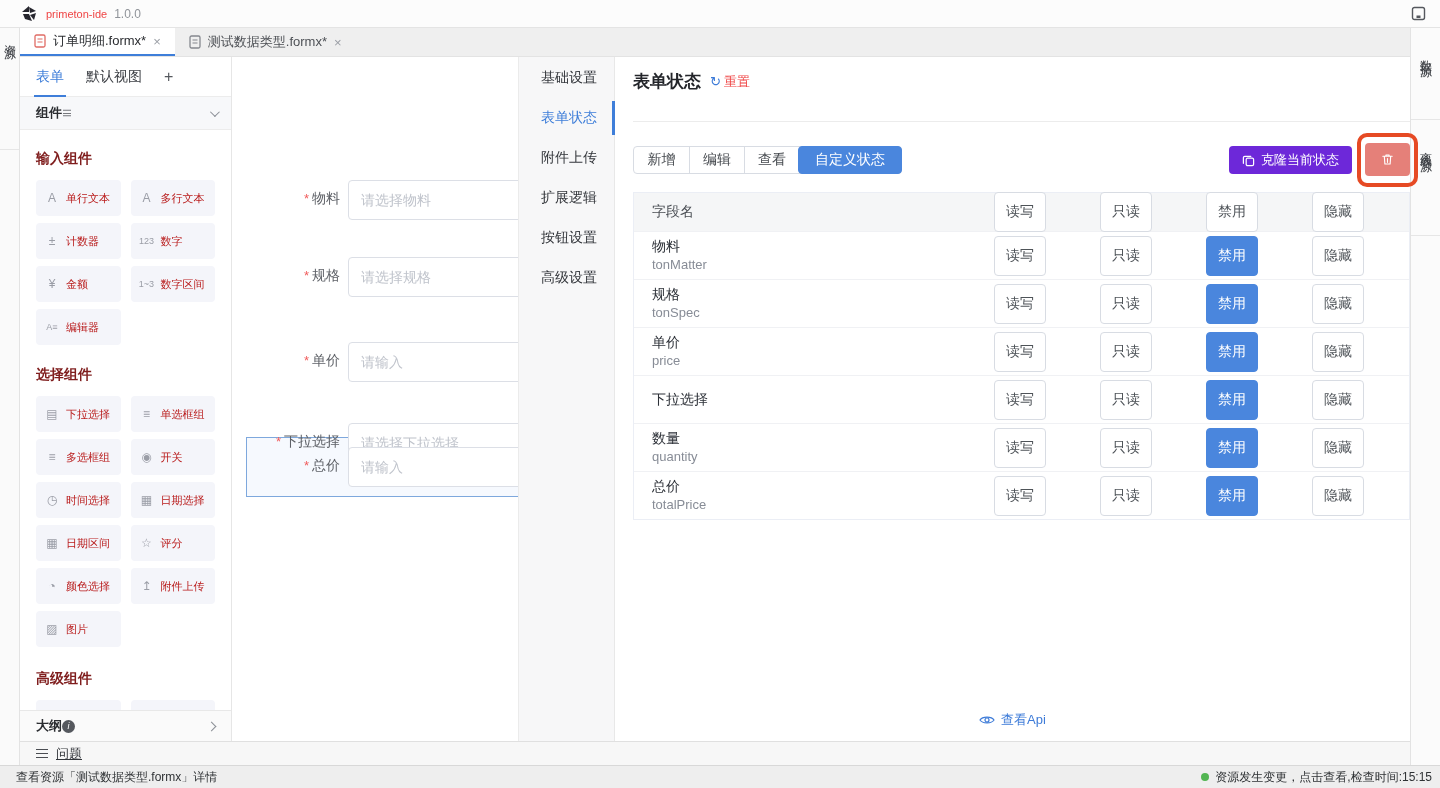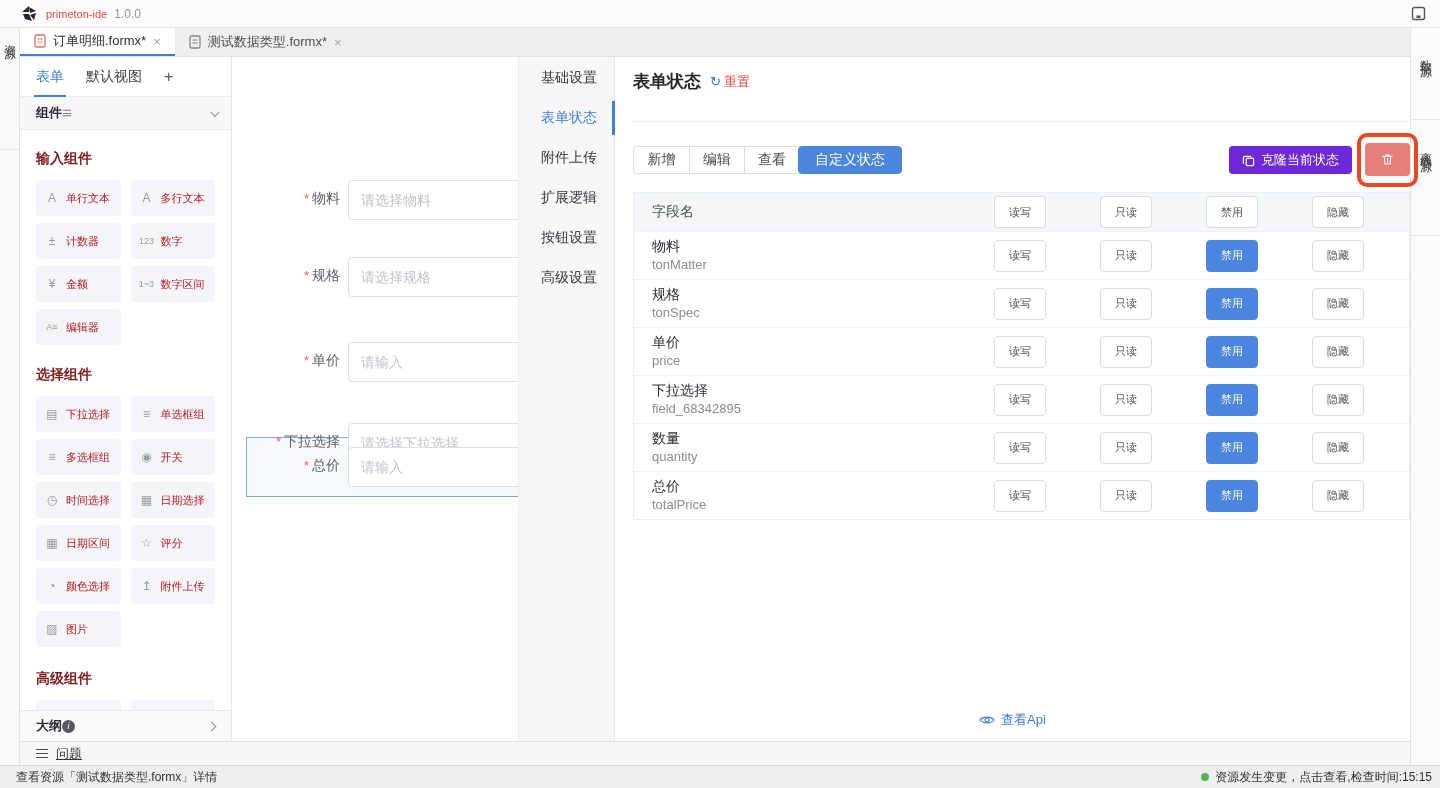--- a/index.html
+++ b/index.html
@@ -95,21 +95,21 @@
   .clone-btn { position:absolute; right:58px; top:89px; height:28px; padding:0 13px; background:#6d28d9; color:#fff; border:none;
                border-radius:4px; font-size:13px; display:flex; align-items:center; gap:6px; font-family:inherit; cursor:default; }
   .del-btn { position:absolute; left:750px; top:86px; width:45px; height:33px; background:#e58079; border:none; border-radius:4px;
              display:flex; align-items:center; justify-content:center; cursor:default; }
   .annot { position:absolute; left:742px; top:76px; width:61px; height:54px; border:4px solid #e64a24; border-radius:10px; pointer-events:none; }
 
   .stable { position:absolute; left:18px; top:135px; width:777px; border:1px solid #ebeef5; }
   .thead { height:38px; background:#f5f6f7; display:flex; align-items:center; padding-left:18px; padding-right:18px; }
   .thead .hname { flex:1; font-size:14px; color:#4a4e54; }
   .slot { width:106px; display:flex; justify-content:center; }
-  .sbtn { width:52px; height:32px; background:#fff; border:1px solid #d8dce3; border-radius:4px; font-size:11px; color:#4e5358;
+  .sbtn { width:52px; height:40px; background:#fff; border:1px solid #d8dce3; border-radius:4px; font-size:14px; color:#4e5358;
           display:flex; align-items:center; justify-content:center; font-family:inherit; cursor:default; }
   .sbtn.on { background:#4a86dd; border-color:#4a86dd; color:#fff; }
   .trow { height:48px; display:flex; align-items:center; padding-left:18px; padding-right:18px; border-top:1px solid #f0f1f4; }
   .tname { flex:1; }
   .tname .n { font-size:14px; color:#2d3138; line-height:19px; }
   .tname .c { font-size:13px; color:#878c96; line-height:18px; }
   .viewapi { position:absolute; left:0; right:0; bottom:12px; display:flex; justify-content:center; align-items:center; gap:6px;
              font-size:13px; color:#3d7bd8; cursor:default; }
 
   
@@ -413,21 +413,20 @@
         <span class="slot">
             <button class="sbtn on">禁用</button>
           </span>
         <span class="slot">
             <button class="sbtn">隐藏</button>
           </span>
       </div>
       <div class="trow">
         <span class="tname">
             <div class="n">下拉选择</div>
-            <div class="c">field_68342895</div>
           </span>
         <span class="slot">
             <button class="sbtn">读写</button>
           </span>
         <span class="slot">
             <button class="sbtn">只读</button>
           </span>
         <span class="slot">
             <button class="sbtn on">禁用</button>
           </span>

